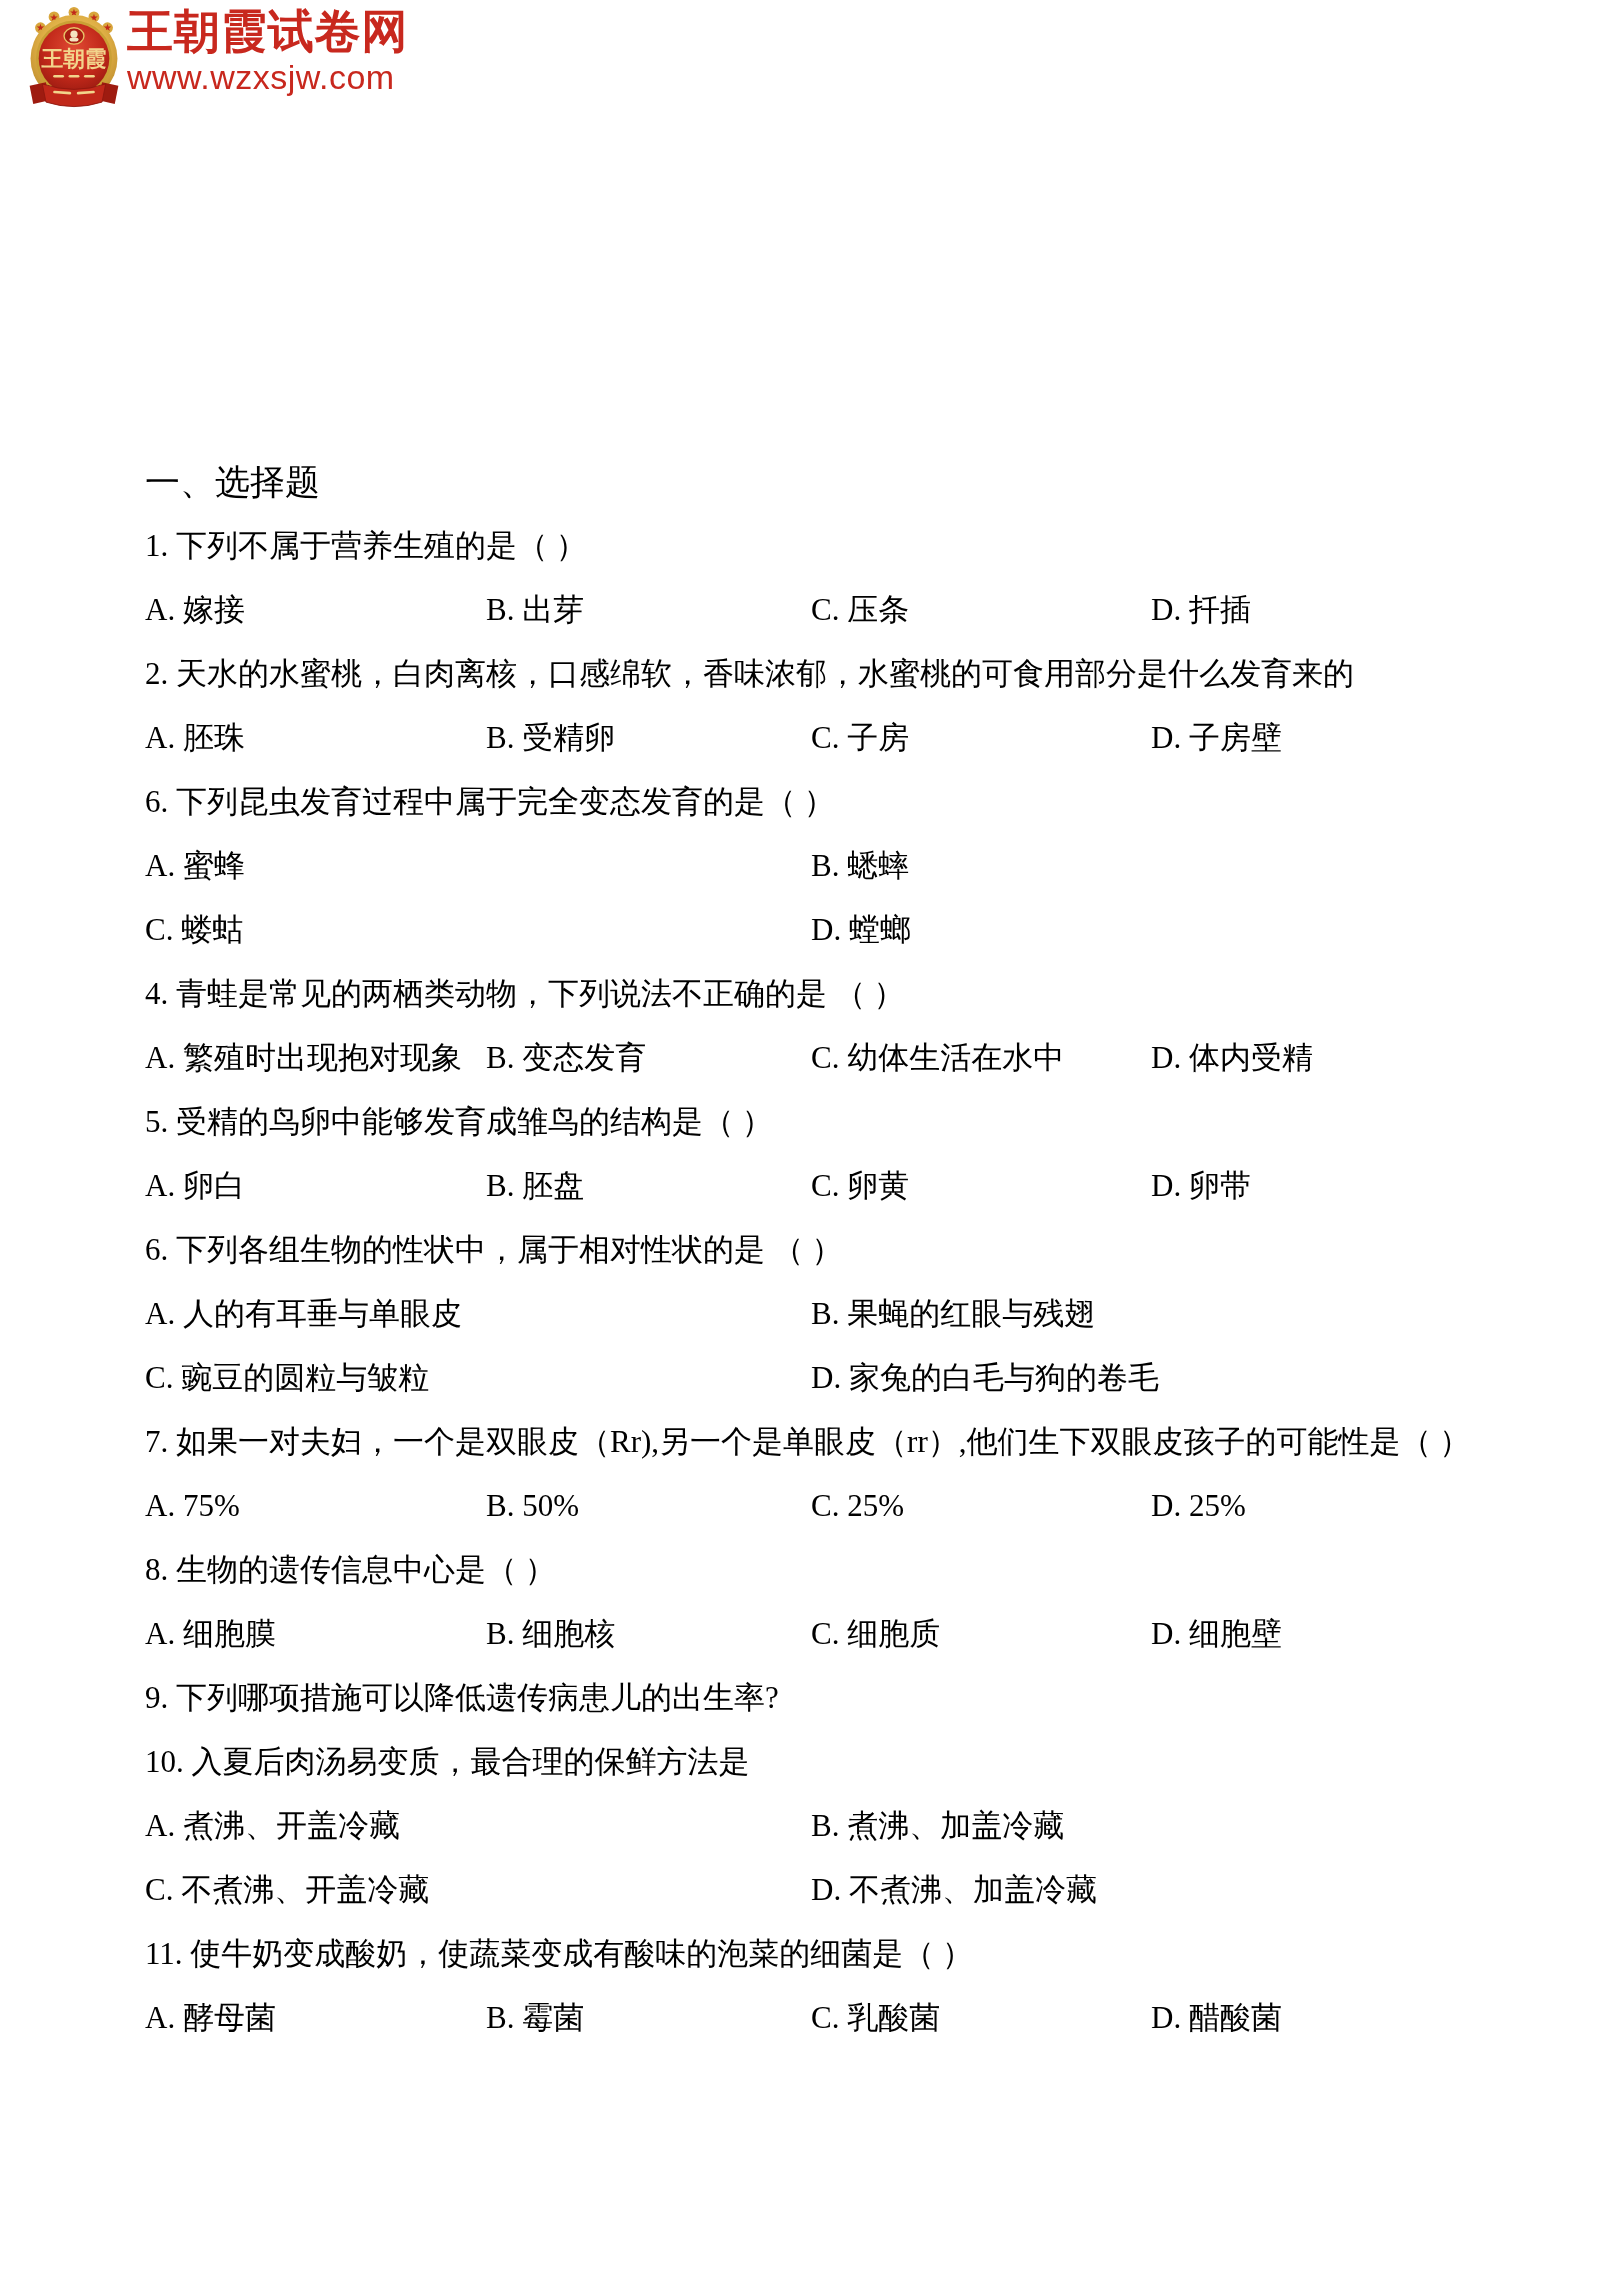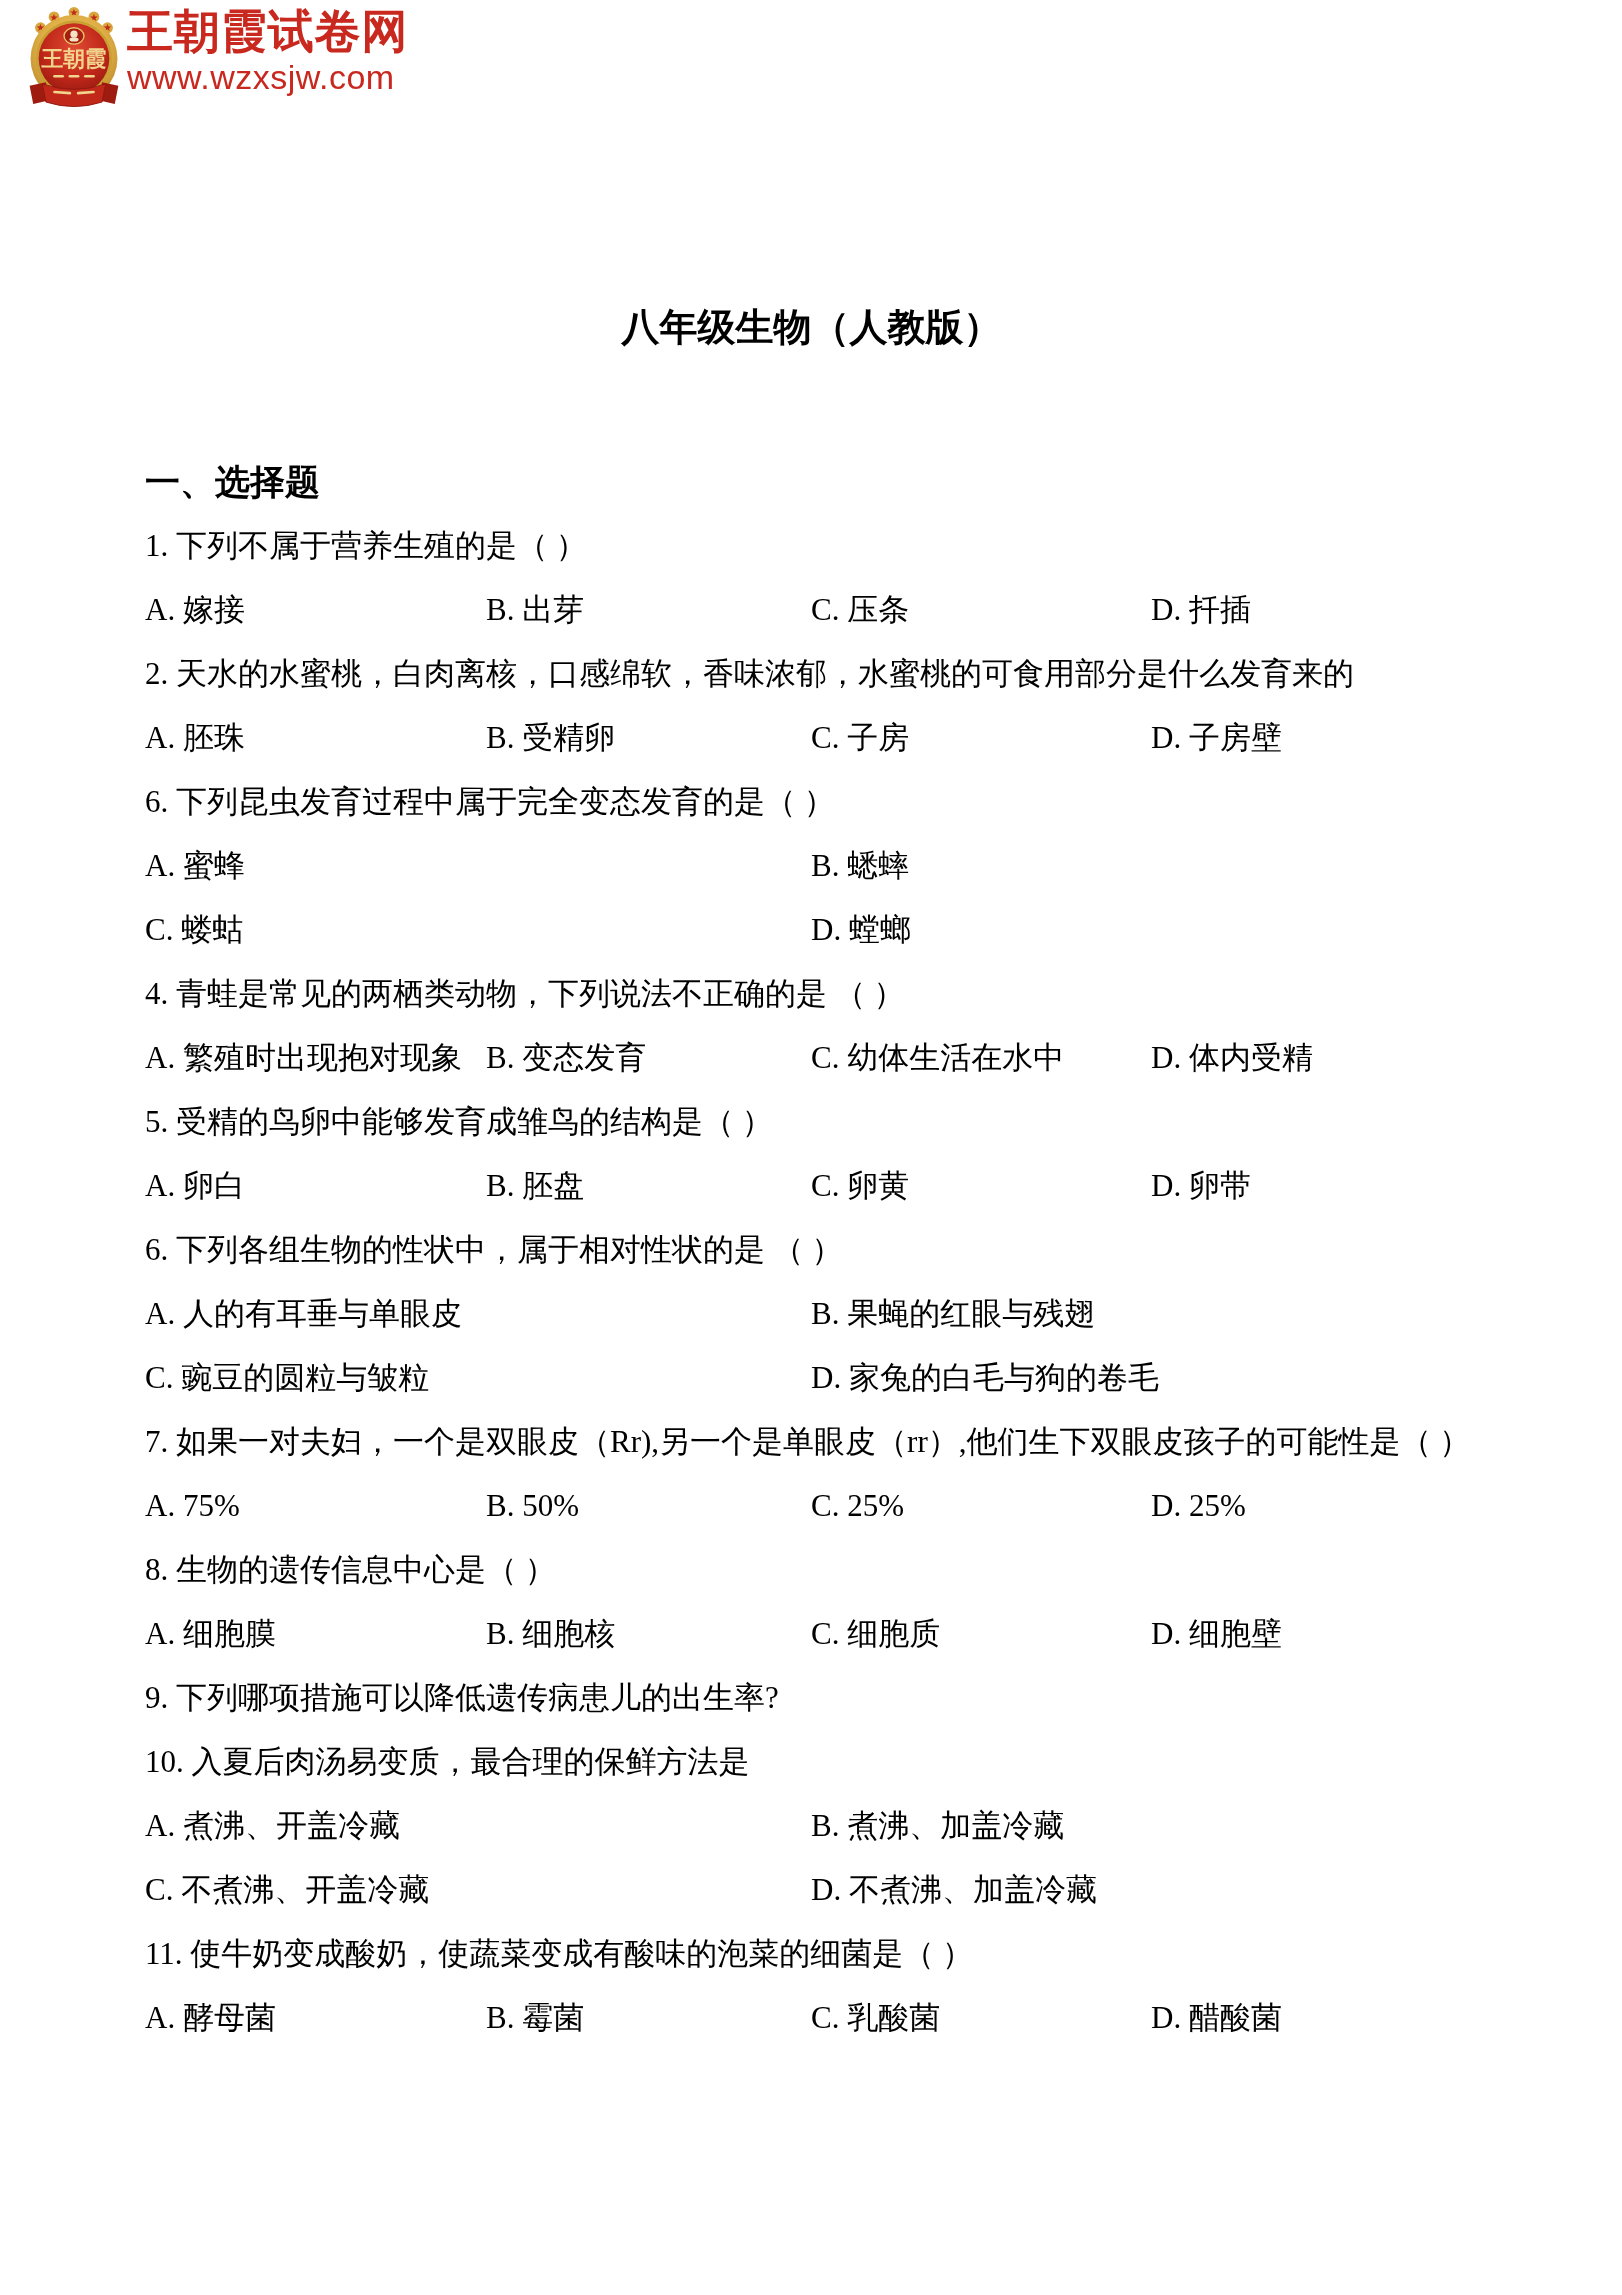--- a/index.html
+++ b/index.html
@@ -50,21 +50,21 @@
   .row{
     position:relative;
     height:64px;
     display:flex;
     align-items:center;
     font-size:31px;
     white-space:nowrap;
   }
   .row.section-heading{
     font-size:35px;
-    font-weight:bold;
+    font-weight:normal;
   }
   .opt{
     position:absolute;
     top:50%;
     transform:translateY(-50%);
     white-space:nowrap;
   }
 </style>
 </head>
 <body>
@@ -125,21 +125,20 @@
         <rect x="30" y="94" width="20" height="3" rx="1.5" transform="rotate(4 40 95)"></rect>
         <rect x="56" y="94" width="20" height="3" rx="1.5" transform="rotate(-4 66 95)"></rect>
       </g>
     </svg>
     <div class="logo-text">
       <div class="site-name" style="color: rgb(200, 40, 30);">王朝霞试卷网</div>
       <div class="site-url" style="color: rgb(200, 40, 30);">www.wzxsjw.com</div>
     </div>
   </div>
 
-  <div class="title2">八年级生物（人教版）</div>
 
   <div class="content">
     <div class="row section-heading">一、选择题</div>
 
   <div class="row stem">1. 下列不属于营养生殖的是（      ）</div>
       <div class="row options">
         <span class="opt" style="left: 0px;">A. 嫁接</span>
         <span class="opt" style="left: 341px;">B. 出芽</span>
         <span class="opt" style="left: 666px; text-align: center;">C. 压条</span>
         <span class="opt" style="left: 1006px;">D. 扦插</span>

